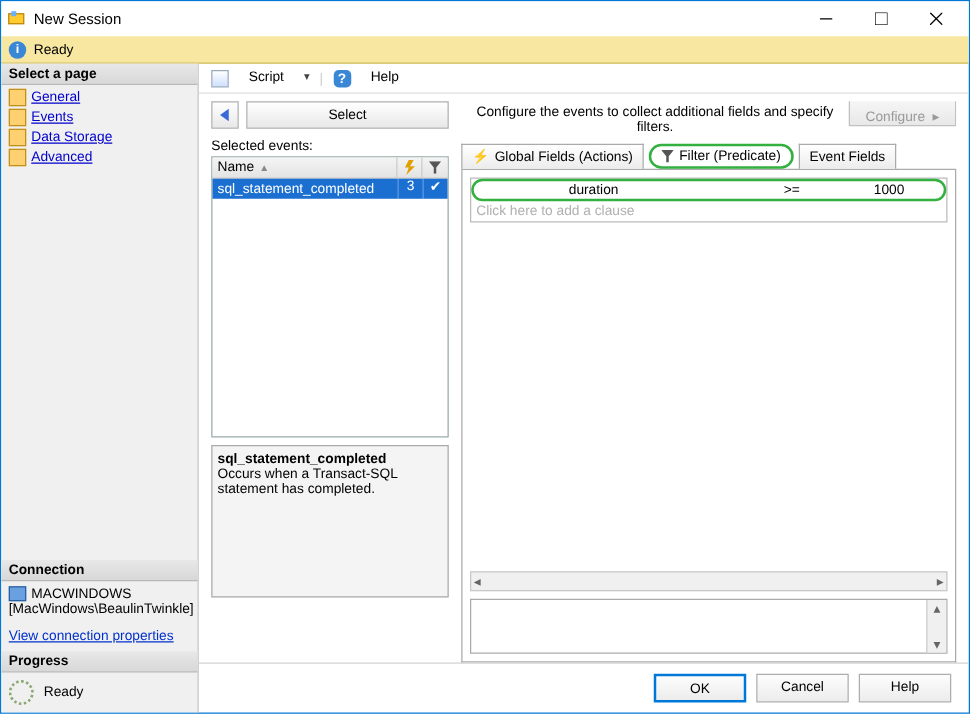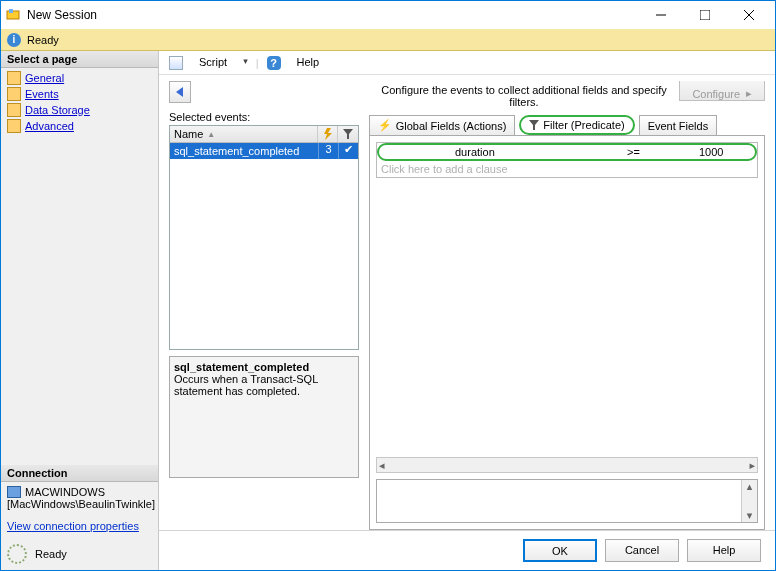--- a/index.html
+++ b/index.html
@@ -143,20 +143,21 @@
     <div class="sideflex"></div>
     <div class="sidehead">Connection</div>
     <div class="connbox">
       <div class="server">
           <span class="svricon"></span>
           <span>MACWINDOWS</span>
         </div>
       <div>[MacWindows\BeaulinTwinkle]</div>
     </div>
     <a class="connlink">View connection properties</a>
+    <div class="sidehead">Progress</div>
     <div class="progress">
       <span class="spinner"></span>
       <span>Ready</span>
     </div>
   </div>
 
   <div class="main">
     <div class="toolbar">
       <div class="tbtn">
           <span class="scripticon"></span>
@@ -172,20 +173,21 @@
 
     <div class="content">
 
       <div class="leftcol">
         <div class="navrow">
           <div class="navbtn">
               <svg width="10" height="10">
                 <polygon points="8,0 8,10 1,5" fill="#3a6ad6"></polygon>
               </svg>
             </div>
+          <div class="selectbtn">Select</div>
         </div>
         <div class="label">Selected events:</div>
         <div class="grid">
           <div class="ghead">
             <div class="cname">
                 <span>Name</span>
                 <span class="sortcaret">▲</span>
               </div>
             <div class="csmall bolt">
                 <svg width="10" height="12">

